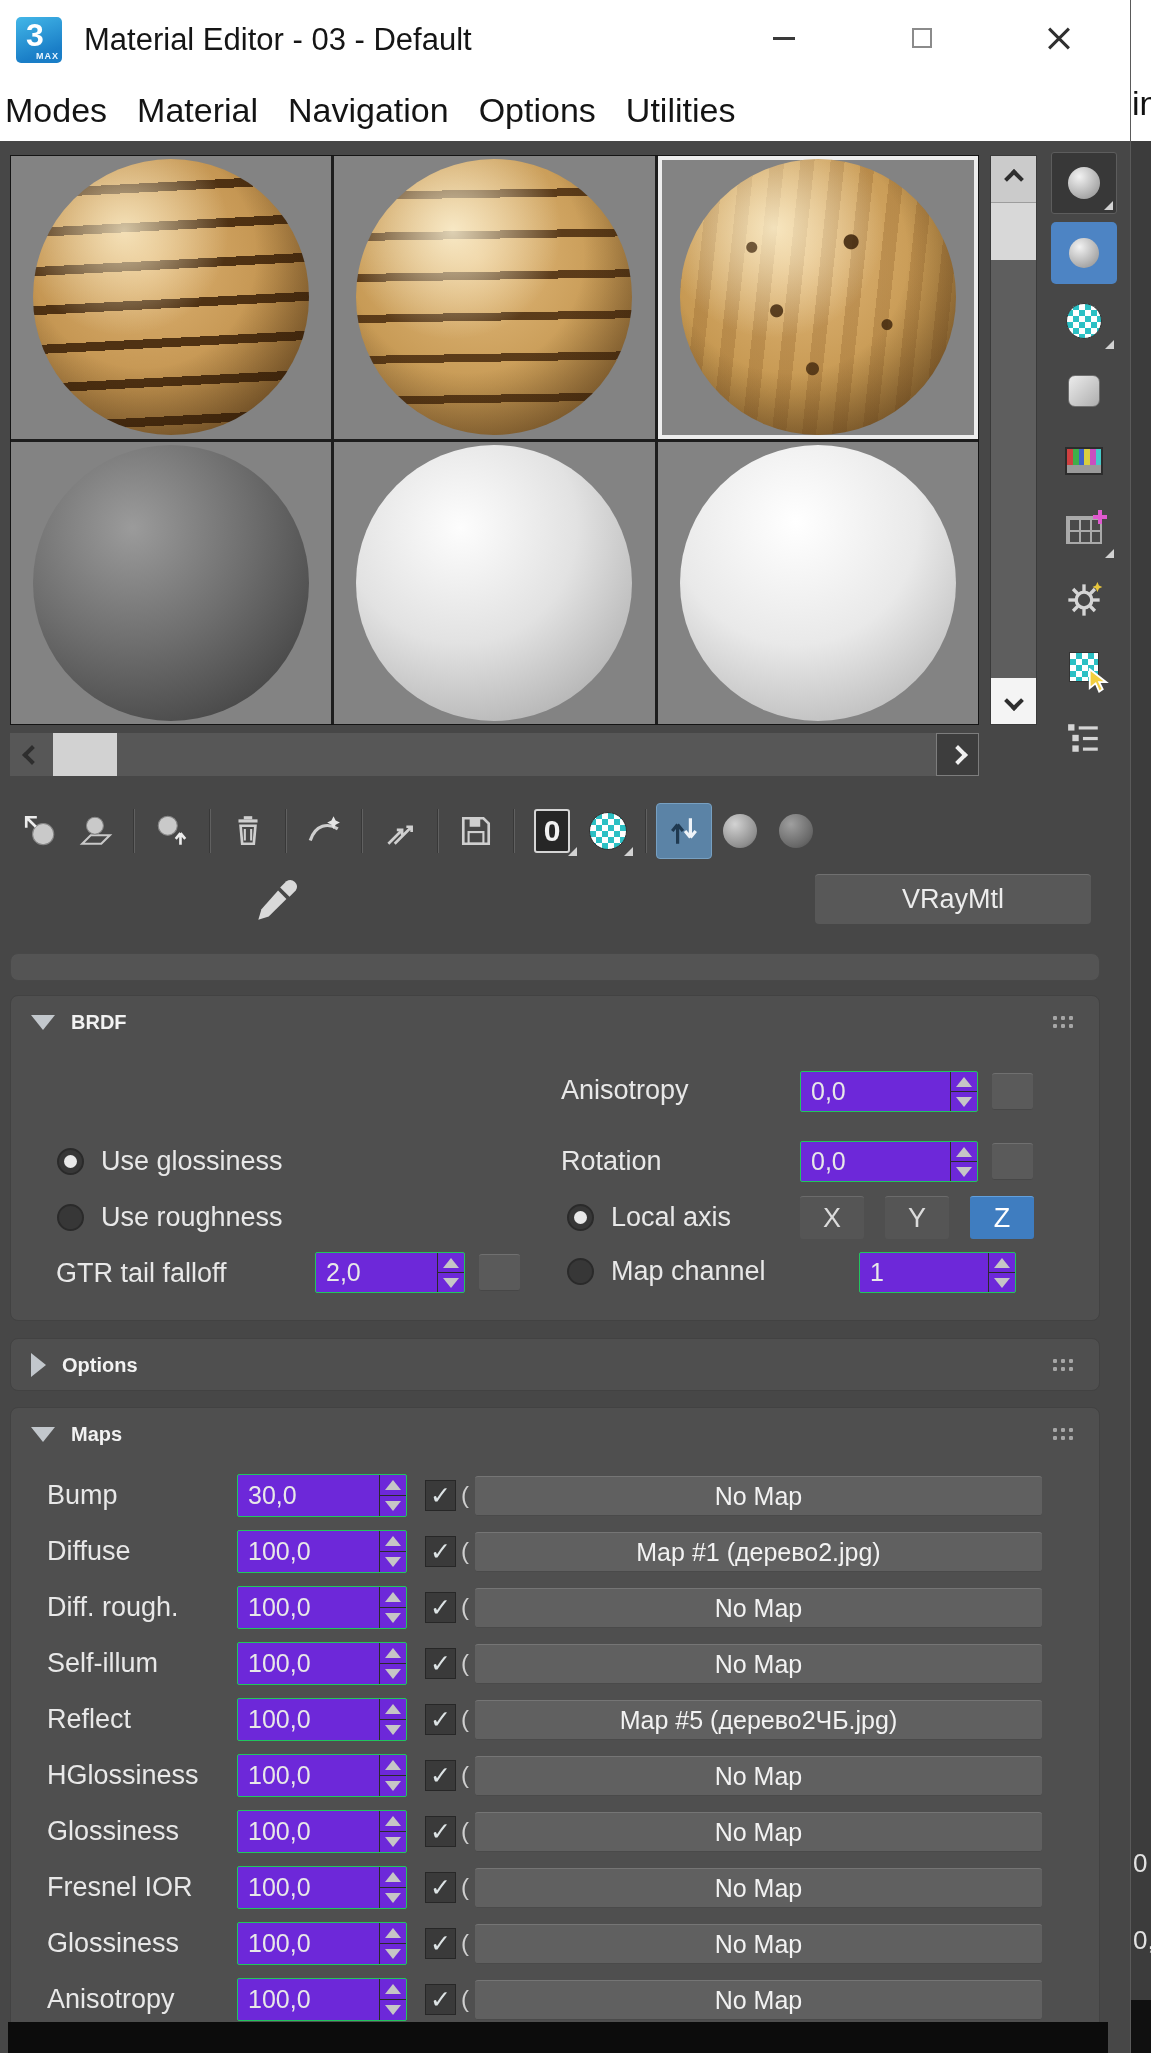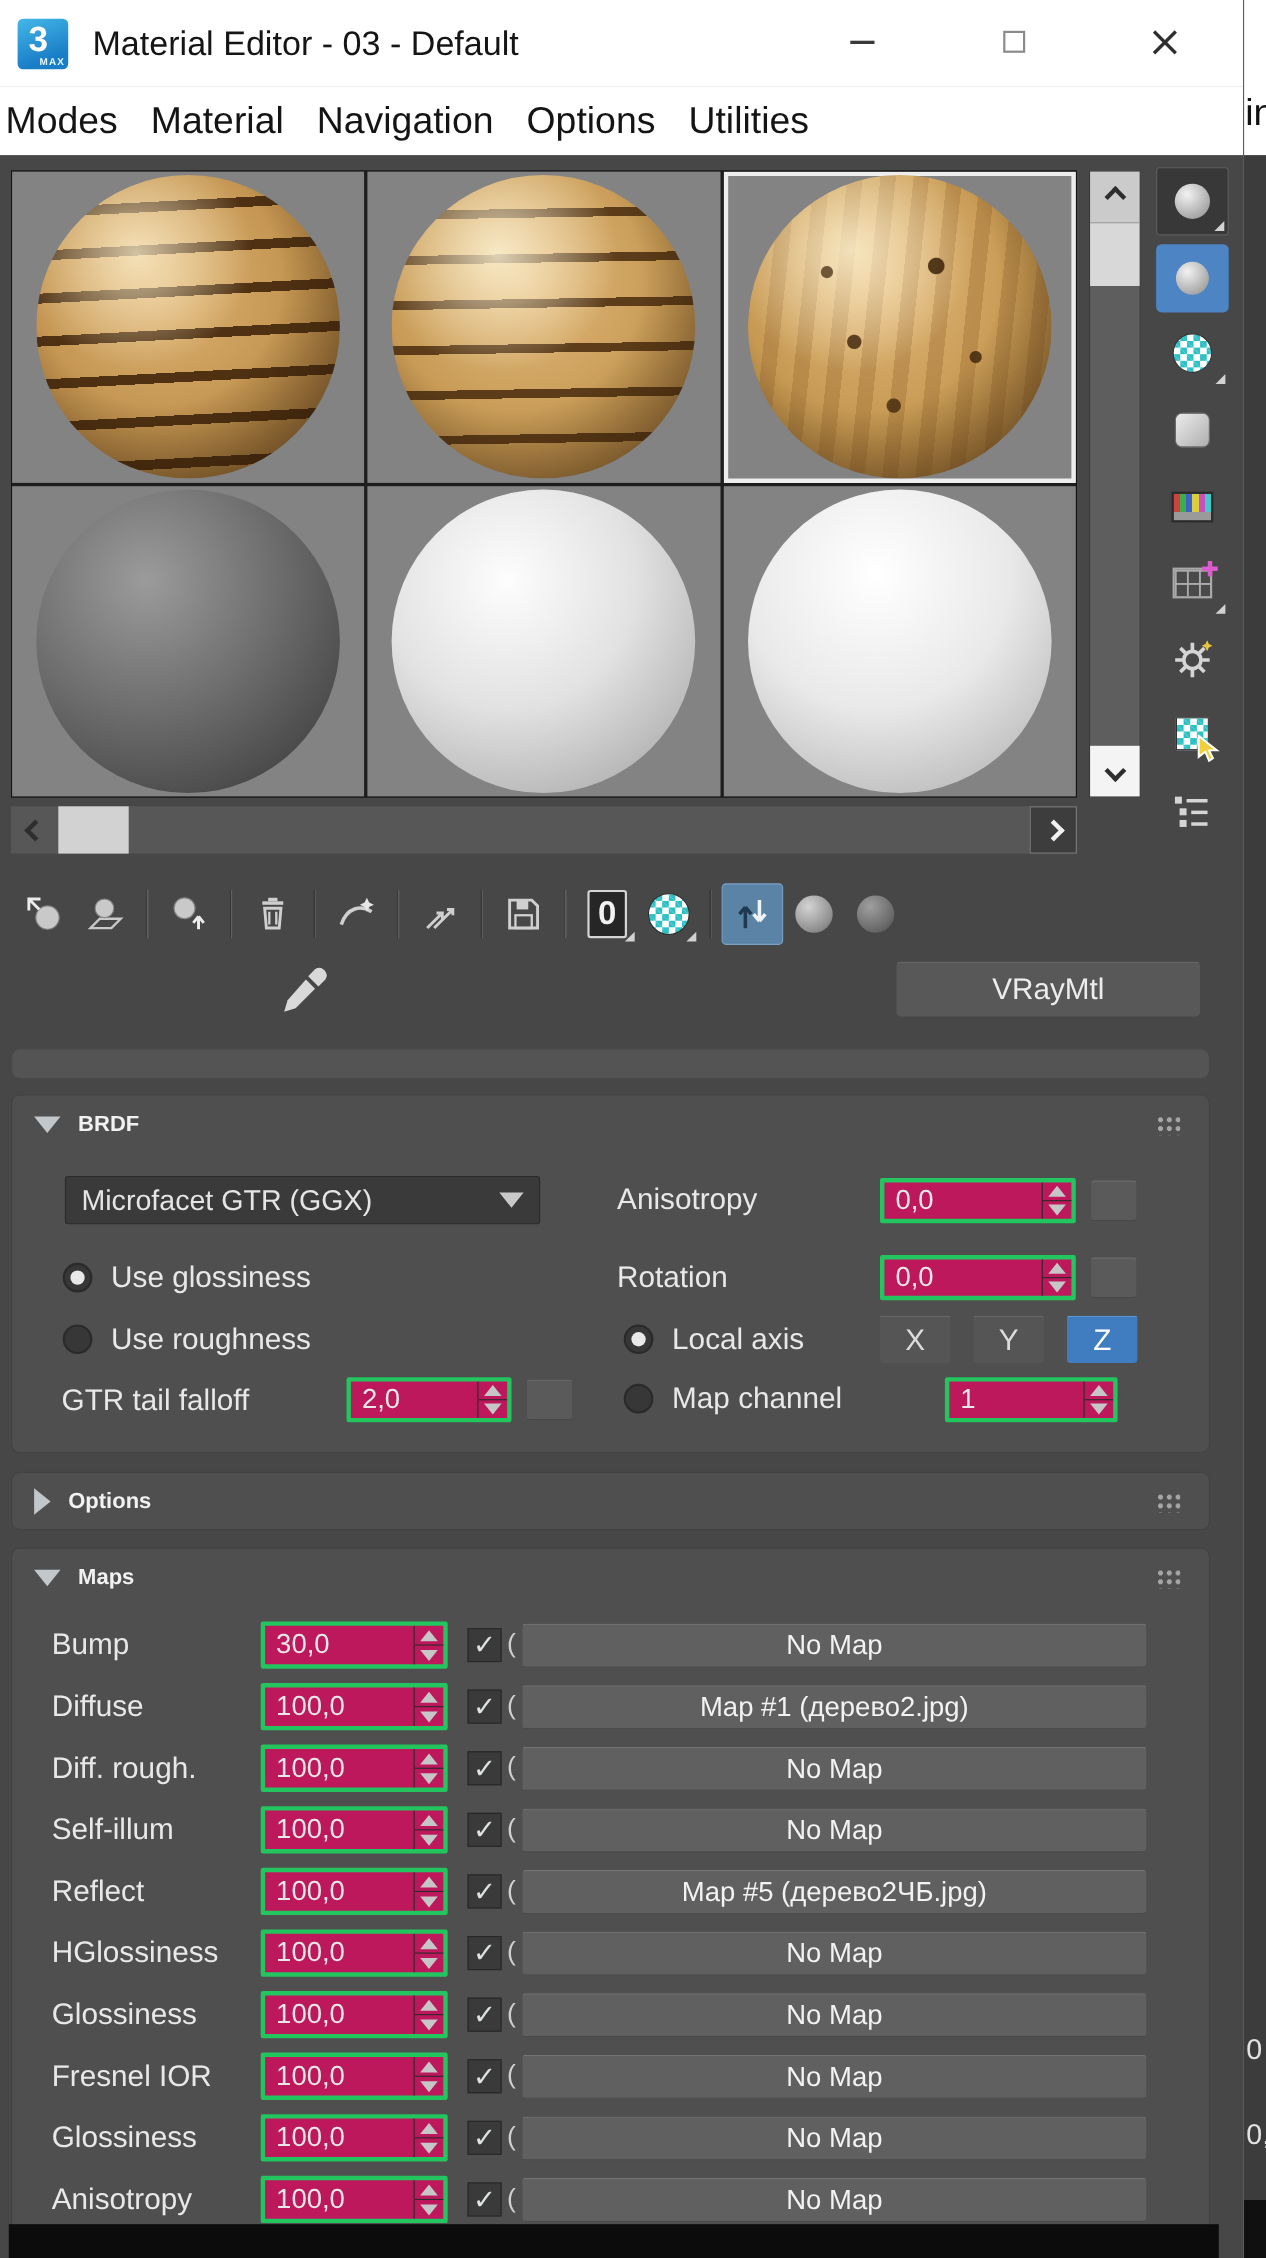--- a/index.html
+++ b/index.html
@@ -141,21 +141,21 @@
 
   .brdf { top:995px; height:326px; }
   .options { top:1338px; height:53px; }
   .maps { top:1407px; height:646px; overflow:hidden; }
 
   .lbl { position:absolute; color:#e8e8e8; font-size:27px; white-space:nowrap; }
 
   .dd { position:absolute; background:#3a3a3a; border:1px solid #2a2a2a; border-radius:3px; display:flex; align-items:center; padding:0 14px; }
   .dd .txt { font-size:26px; color:#e5e5e5; }
 
-  .spin { background:#be185d; border:4px solid #22c55e; border-radius:2px; display:flex; align-items:stretch; position:absolute;justify-content:flex-end; }
+  .spin { background:#6d28d9; border:1px solid #22c55e; border-radius:2px; display:flex; align-items:stretch; position:absolute;justify-content:flex-end; }
   .spin .val { flex:1; display:flex; align-items:center; padding-left:10px; color:#e8e8e8; font-size:25px; }
   .spin .arrows { width:27px; border-left:1px solid #2a2a2a; display:flex; flex-direction:column; }
   .spin .arrows span { flex:1; display:flex; align-items:center; justify-content:center; }
   .spin .arrows span:first-child { border-bottom:1px solid #2a2a2a; }
   .tri-up-sm { width:0; height:0; border-left:8px solid transparent; border-right:8px solid transparent; border-bottom:10px solid #c6c6c6; }
   .tri-dn-sm { width:0; height:0; border-left:8px solid transparent; border-right:8px solid transparent; border-top:10px solid #c6c6c6; }
 
   .radio { position:absolute; width:27px; height:27px; border-radius:50%; background:#373737; border:2px solid #2a2a2a; }
   .radio.on::after { content:""; position:absolute; inset:5px; border-radius:50%; background:#e9e9e9; }
 
@@ -399,24 +399,20 @@
 
   <div class="collapsed-bar"></div>
 
   <div class="rollout brdf">
     <div class="ro-head">
       <div class="tri-down"></div>
       <span class="ro-title">BRDF</span>
       <div class="grip"></div>
     </div>
 
-    <div class="dd" style="left:48px; top:73px; width:432px; height:44px;">
-      <span class="txt">Microfacet GTR (GGX)</span>
-      <span class="caret"></span>
-    </div>
 
     <span class="lbl" style="left:550px; top:79px;">Anisotropy</span>
     <div class="spin" style="left:789px; top:75px; width:178px; height:41px;">
       <span class="val">0,0</span>
       <span class="arrows">
           <span>
             <i class="tri-up-sm"></i>
           </span>
           <span>
             <i class="tri-dn-sm"></i>

